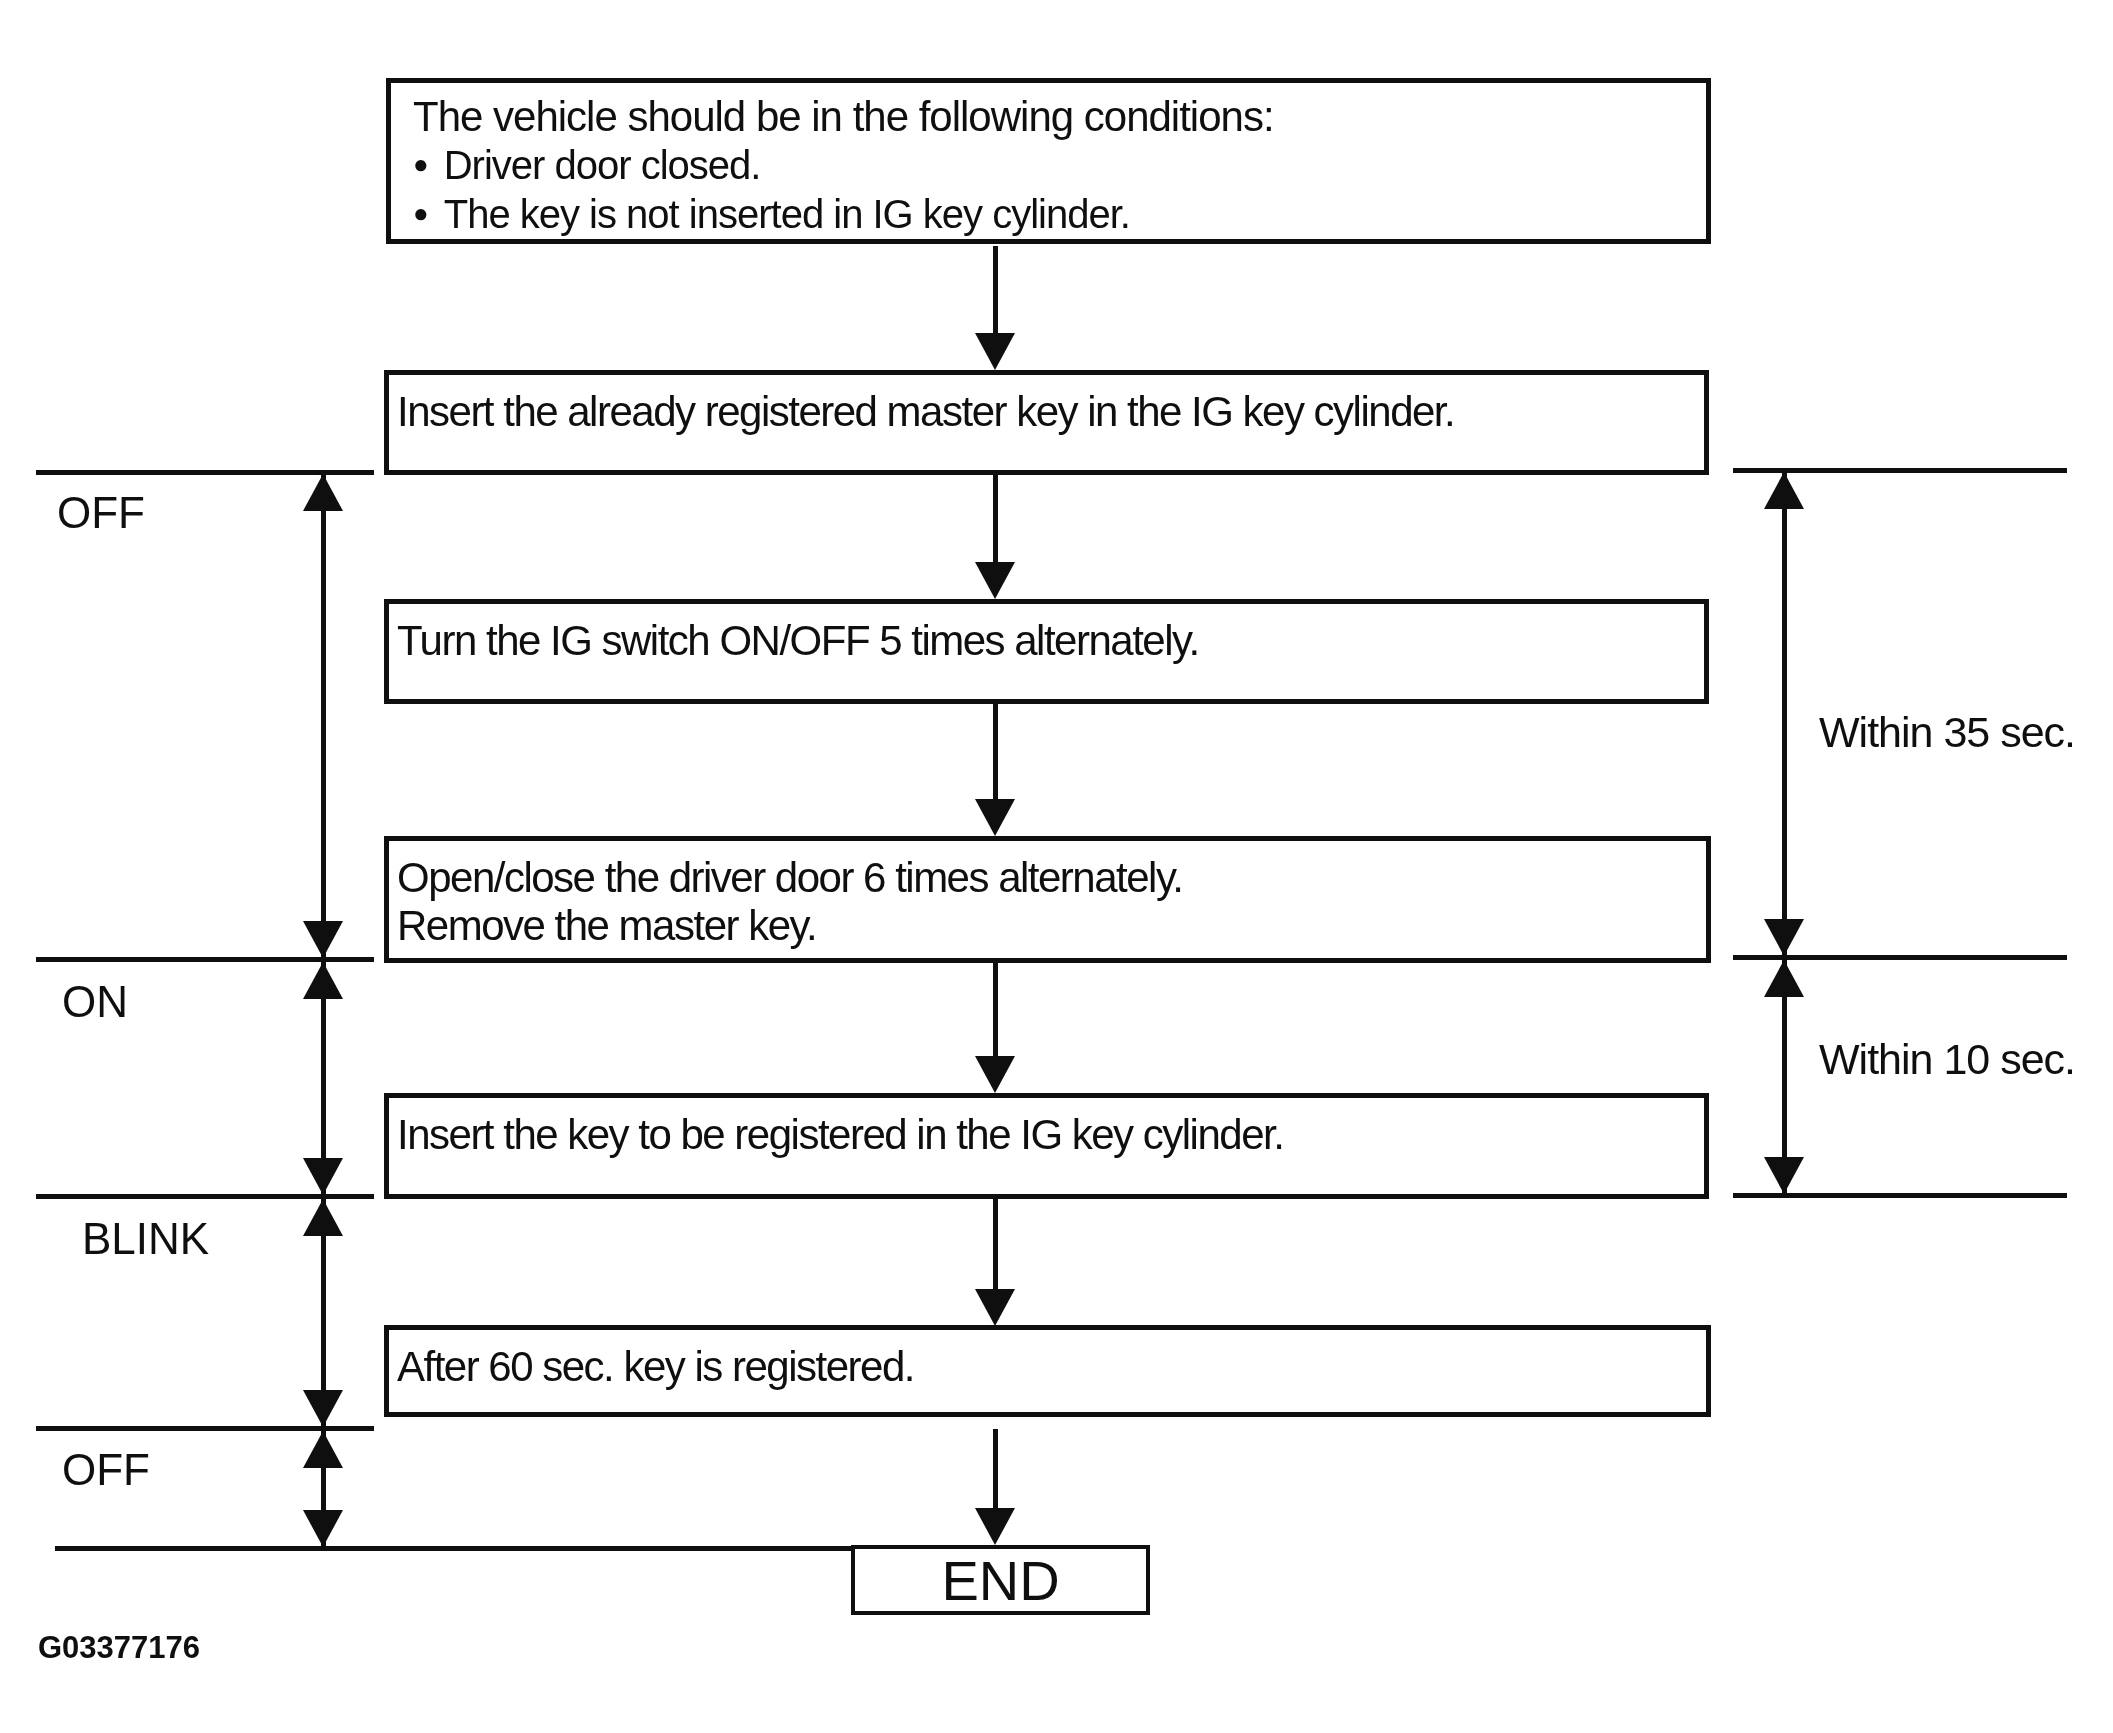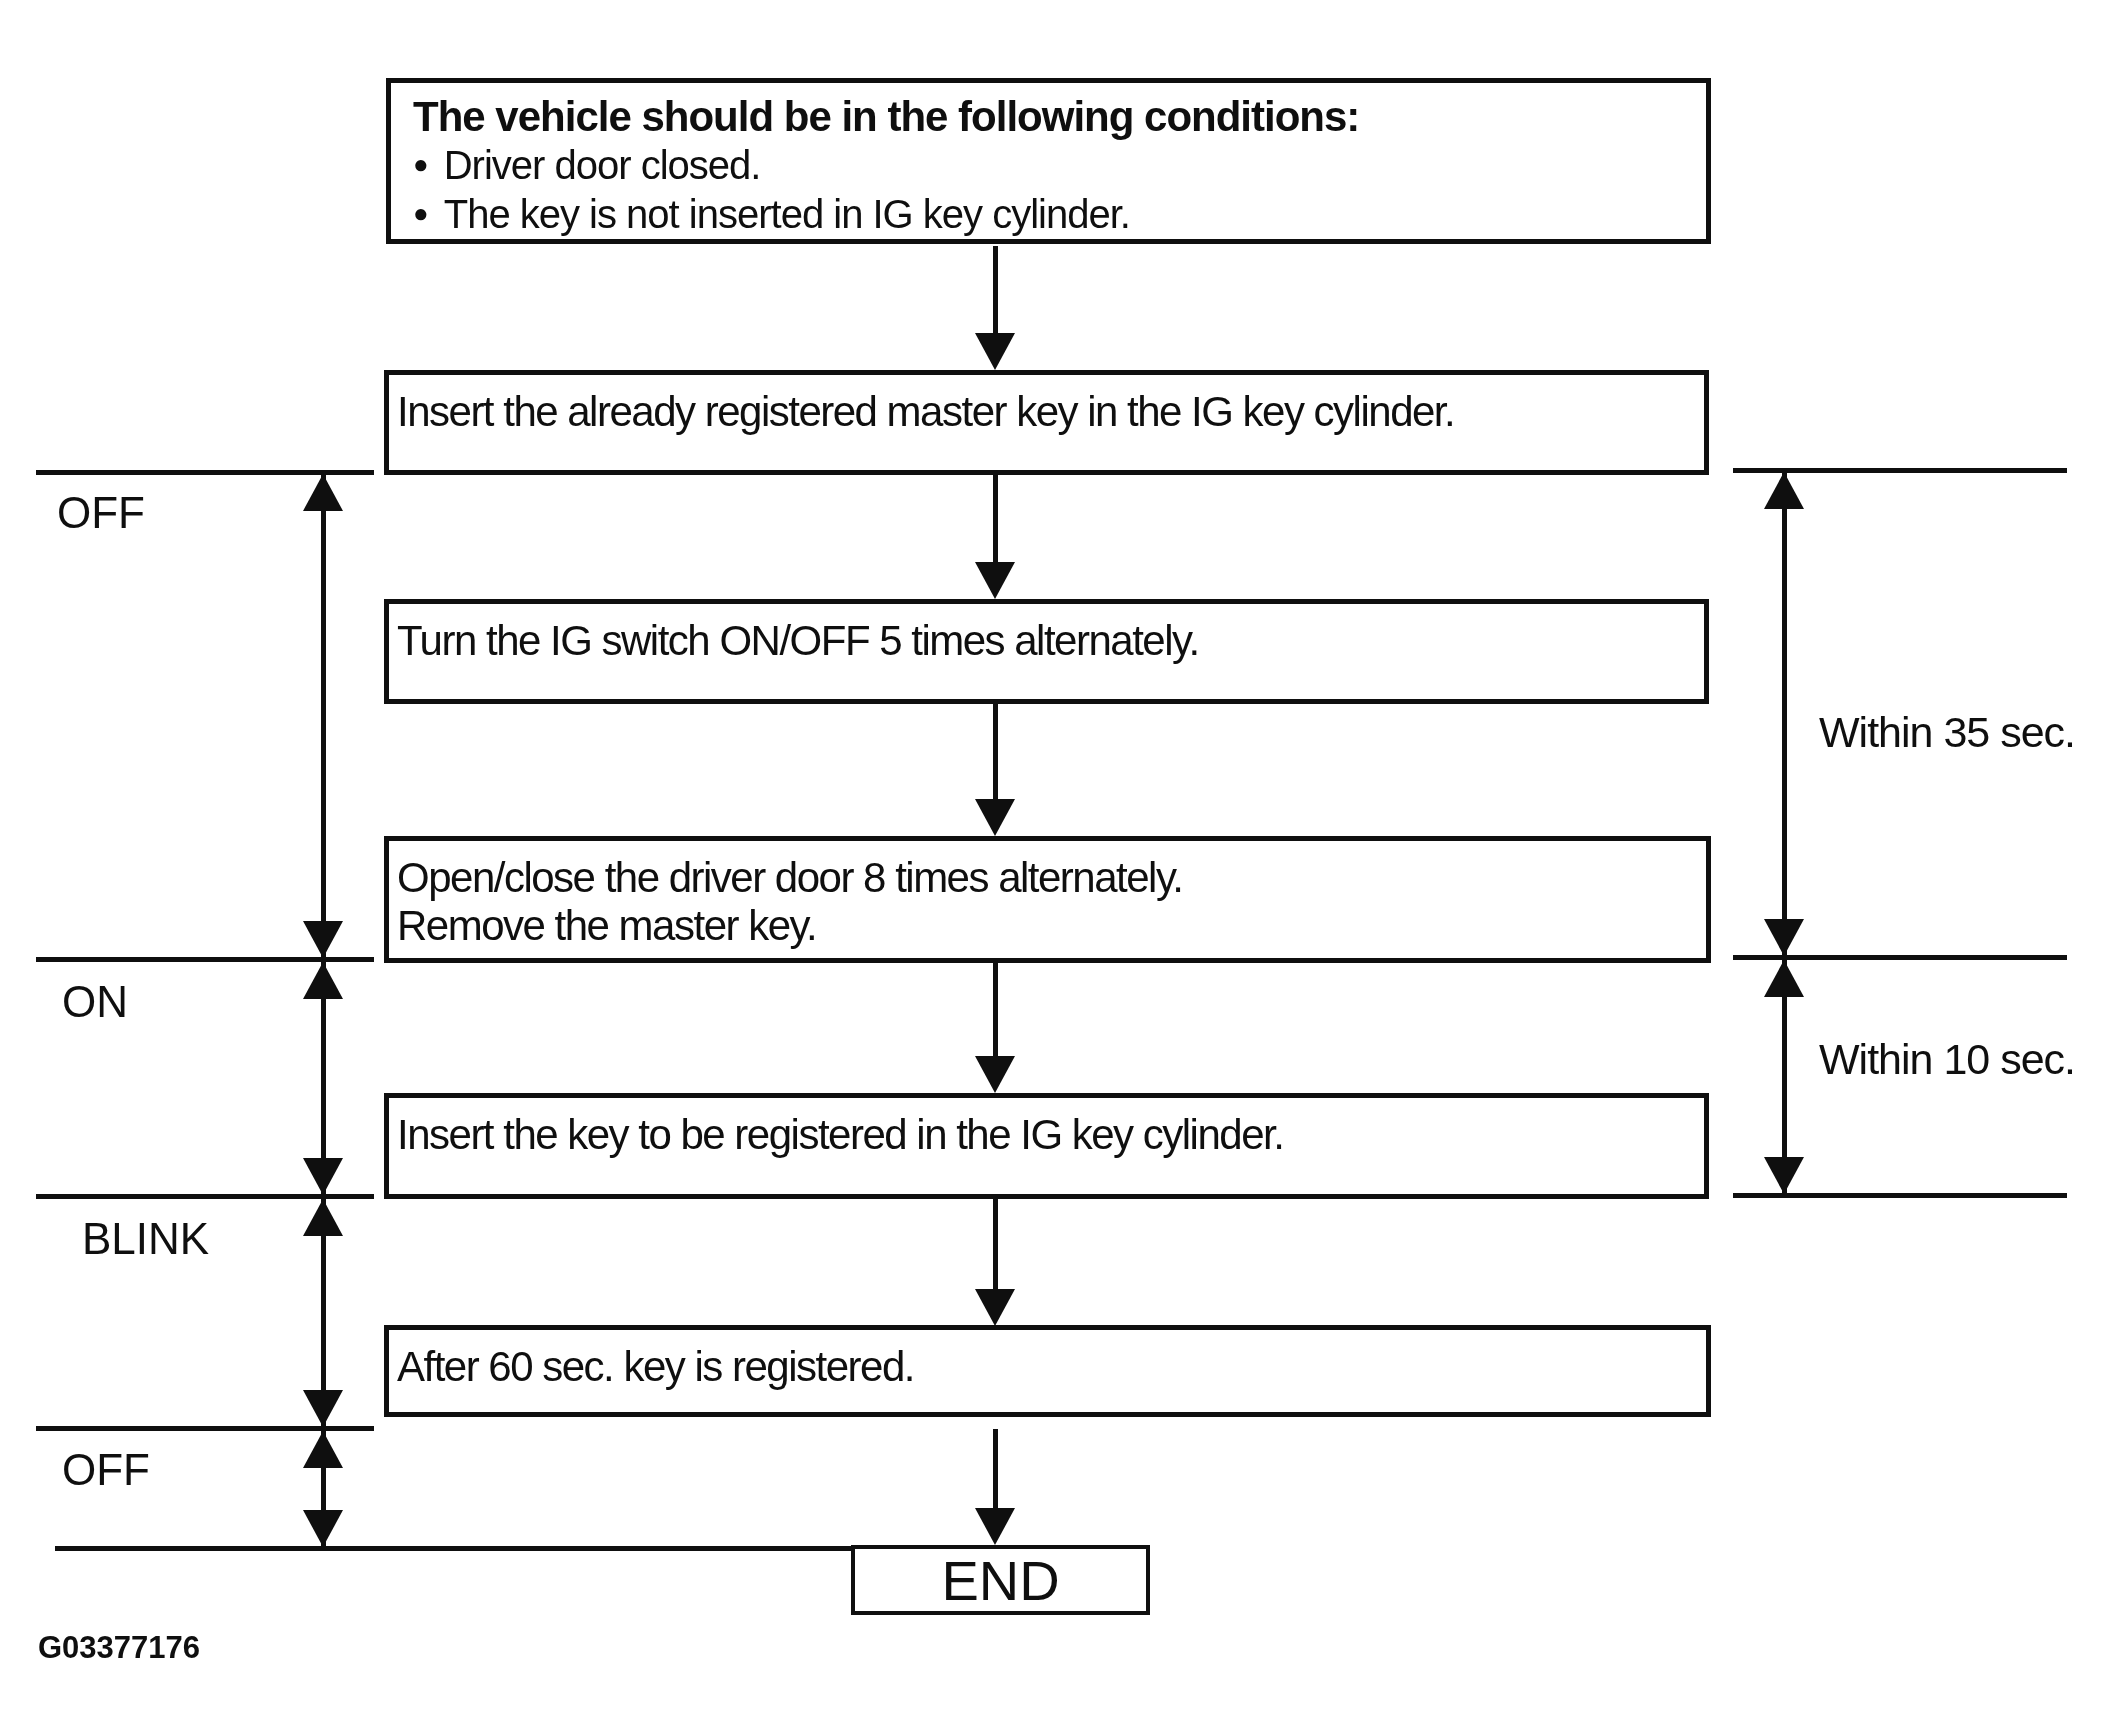--- a/index.html
+++ b/index.html
@@ -19,21 +19,21 @@
     background: #ffffff;
   }
   .step-text {
     font-size: 42px;
     letter-spacing: -1.5px;
     line-height: 48px;
     padding: 13px 24px 0 8px;
   }
   .cond-title {
     font-size: 42px;
-    font-weight: bold;
+    font-weight: normal;
     letter-spacing: -1px;
     padding: 10px 22px 2px 22px;
   }
   .bullet-row {
     display: flex;
     align-items: baseline;
     font-size: 40px;
     letter-spacing: -1px;
     line-height: 44px;
     padding: 0 22px;
@@ -84,21 +84,21 @@
   <div class="box" style="left:384px; top:370px; width:1325px; height:105px;">
     <div class="step-text">Insert the already registered master key in the IG key cylinder.</div>
   </div>
 
   <div class="box" style="left:384px; top:599px; width:1325px; height:105px;">
     <div class="step-text">Turn the IG switch ON/OFF 5 times alternately.</div>
   </div>
 
   <div class="box" style="left:384px; top:836px; width:1327px; height:127px;">
     <div class="step-text">
-      <div>Open/close the driver door 8 times alternately.</div>
+      <div>Open/close the driver door 6 times alternately.</div>
       <div>Remove the master key.</div>
     </div>
   </div>
 
   <div class="box" style="left:384px; top:1093px; width:1325px; height:106px;">
     <div class="step-text">Insert the key to be registered in the IG key cylinder.</div>
   </div>
 
   <div class="box" style="left:384px; top:1325px; width:1327px; height:92px;">
     <div class="step-text">

